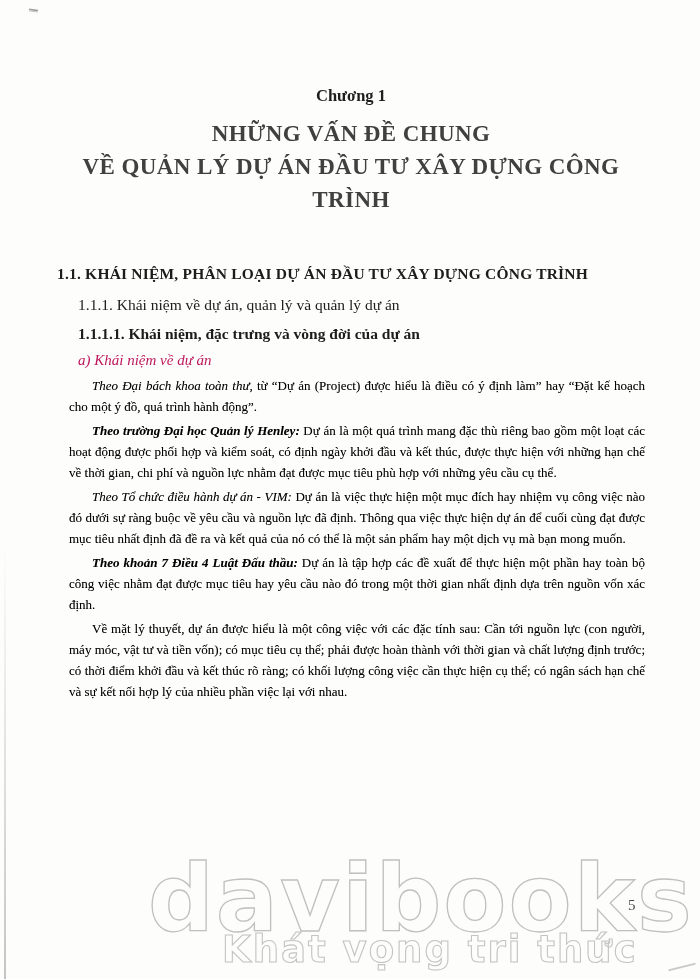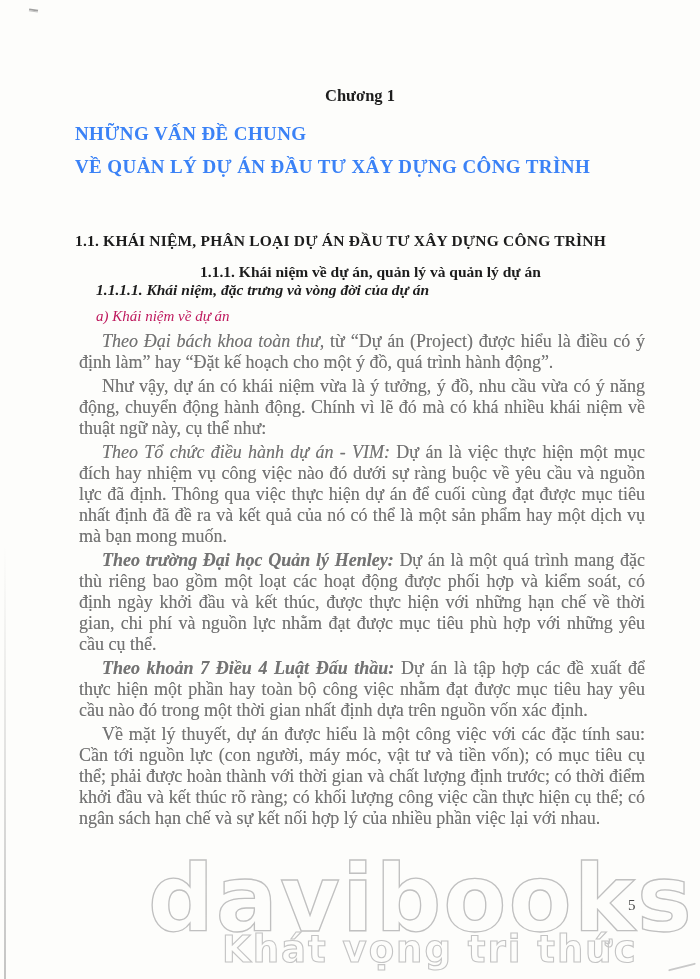--- a/index.html
+++ b/index.html
@@ -12,72 +12,72 @@
   }
   #scan-page {
     position: relative;
     width: 700px; height: 979px;
     background: #fdfdfb;
     color: #2e2e2e;
   }
   #content {
     position: relative;
     z-index: 2;
-    padding: 86px 55px 0 75px;
+    padding: 86px 55px 0 57px;
   }
   .chapter-label {
     text-align: center;
     font-weight: bold;
     font-size: 16.5px;
     color: #1e1e1e;
     margin-bottom: 11px;
   }
   .book-title {
+    text-align: center;
     font-weight: bold;
-    font-size: 19px;
+    font-size: 23px;
     line-height: 33px;
     letter-spacing: 0.4px;
-    color: #3b82f6;
+    color: #404040;
   }
   .h1 {
     margin-top: 49px;
     font-weight: bold;
     font-size: 15.5px;
     letter-spacing: 0.2px;
     color: #1c1c1c;
   }
   .h2 {
     margin-top: 13px;
     margin-left: 21px;
-    font-weight: bold;
+    font-weight: normal;
     font-size: 15.5px;
     color: #1c1c1c;
-    text-align: center;
   }
   .h3 {
+    margin-top: 11px;
     margin-left: 21px;
     font-weight: bold;
-    font-style: italic;
     font-size: 15.5px;
     color: #1c1c1c;
   }
   .h4 {
     margin-top: 9px;
     margin-left: 21px;
     font-style: italic;
     font-size: 15px;
     color: #be185d;
   }
   .para {
-    margin: 0 0 3px 4px;
+    margin: 0 0 3px 12px;
     text-indent: 23px;
     text-align: justify;
-    font-size: 18px;
+    font-size: 13px;
     line-height: 21px;
-    color: #737373;
+    color: #000000;
     text-shadow: 0 0 0.5px rgba(40,40,40,0.35);
   }
   .para:first-of-type { margin-top: 6px; }
   .lead { font-style: italic; }
   .lead.bold { font-weight: bold; }
   
   .wm {
     position: absolute;
     z-index: 1;
     font-family: "DejaVu Sans", "Liberation Sans", sans-serif;
@@ -154,25 +154,24 @@
       <div>VỀ QUẢN LÝ DỰ ÁN ĐẦU TƯ XÂY DỰNG CÔNG TRÌNH</div>
     </div>
 
     <div class="h1">1.1. KHÁI NIỆM, PHÂN LOẠI DỰ ÁN ĐẦU TƯ XÂY DỰNG CÔNG TRÌNH</div>
     <div class="h2">1.1.1. Khái niệm về dự án, quản lý và quản lý dự án</div>
     <div class="h3">1.1.1.1. Khái niệm, đặc trưng và vòng đời của dự án</div>
     <div class="h4">a) Khái niệm về dự án</div>
 
     <p class="para"><span class="lead">Theo Đại bách khoa toàn thư,</span><span> từ “Dự án (Project) được hiểu là điều có ý định làm” hay “Đặt kế hoạch cho một ý đồ, quá trình hành động”.</span></p>
 
-    <p class="para"><span>Như vậy, dự án có khái niệm vừa là ý tưởng, ý đồ, nhu cầu vừa có ý năng động, chuyển động hành động. Chính vì lẽ đó mà có khá nhiều khái niệm về thuật ngữ này, cụ thể như:</span></p>
+
+    <p class="para"><span class="lead bold">Theo trường Đại học Quản lý Henley:</span><span> Dự án là một quá trình mang đặc thù riêng bao gồm một loạt các hoạt động được phối hợp và kiểm soát, có định ngày khởi đầu và kết thúc, được thực hiện với những hạn chế về thời gian, chi phí và nguồn lực nhằm đạt được mục tiêu phù hợp với những yêu cầu cụ thể.</span></p>
 
     <p class="para"><span class="lead">Theo Tổ chức điều hành dự án - VIM:</span><span> Dự án là việc thực hiện một mục đích hay nhiệm vụ công việc nào đó dưới sự ràng buộc về yêu cầu và nguồn lực đã định. Thông qua việc thực hiện dự án để cuối cùng đạt được mục tiêu nhất định đã đề ra và kết quả của nó có thể là một sản phẩm hay một dịch vụ mà bạn mong muốn.</span></p>
-
-    <p class="para"><span class="lead bold">Theo trường Đại học Quản lý Henley:</span><span> Dự án là một quá trình mang đặc thù riêng bao gồm một loạt các hoạt động được phối hợp và kiểm soát, có định ngày khởi đầu và kết thúc, được thực hiện với những hạn chế về thời gian, chi phí và nguồn lực nhằm đạt được mục tiêu phù hợp với những yêu cầu cụ thể.</span></p>
 
 
 
     <p class="para"><span class="lead bold">Theo khoản 7 Điều 4 Luật Đấu thầu:</span><span> Dự án là tập hợp các đề xuất để thực hiện một phần hay toàn bộ công việc nhằm đạt được mục tiêu hay yêu cầu nào đó trong một thời gian nhất định dựa trên nguồn vốn xác định.</span></p>
 
     <p class="para"><span>Về mặt lý thuyết, dự án được hiểu là một công việc với các đặc tính sau: Cần tới nguồn lực (con người, máy móc, vật tư và tiền vốn); có mục tiêu cụ thể; phải được hoàn thành với thời gian và chất lượng định trước; có thời điểm khởi đầu và kết thúc rõ ràng; có khối lượng công việc cần thực hiện cụ thể; có ngân sách hạn chế và sự kết nối hợp lý của nhiều phần việc lại với nhau.</span></p>
 
   </div>
 </div>
 

